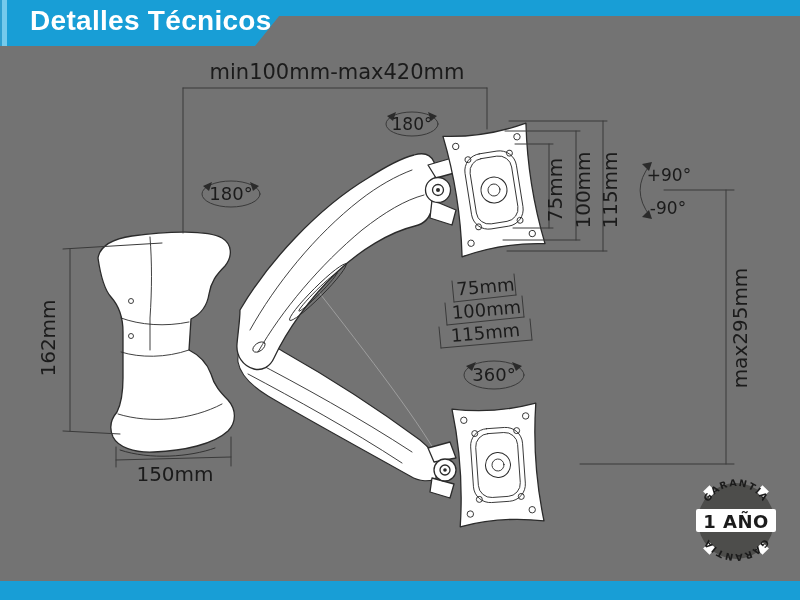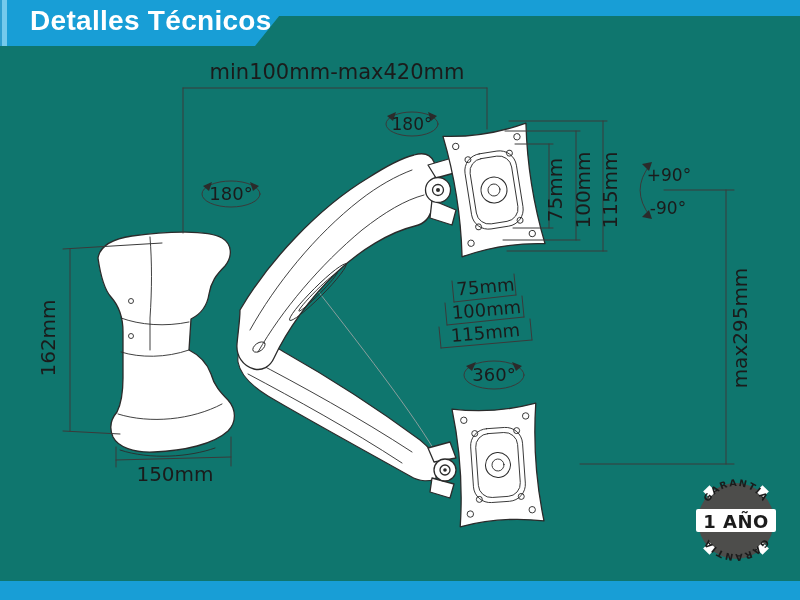--- a/index.html
+++ b/index.html
@@ -1,17 +1,17 @@
 <!DOCTYPE html>
 <html><head>
 <meta charset="utf-8">
 <style>
   html,body{margin:0;padding:0;background:#e9e9e9;}
   .stage{
-    position:relative;width:800px;height:600px;background:#0f766e;overflow:hidden;
+    position:relative;width:800px;height:600px;background:#737373;overflow:hidden;
     font-family:"DejaVu Sans",sans-serif;
   }
   
   .top-strip{
     position:absolute;top:0;left:0;width:100%;height:16px;background:#189ed6;
   }
   .title-block{
     position:absolute;top:0;left:0;width:292px;height:46px;
     background:linear-gradient(90deg,#2f9fcf 0 2px,#74caec 2px 7px,#189ed6 7px);
     clip-path:polygon(0 0,100% 0,calc(100% - 37px) 100%,0 100%);

